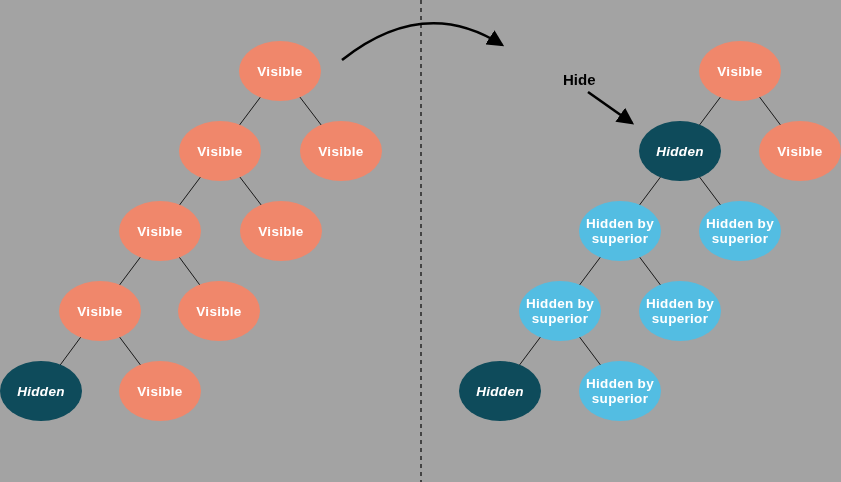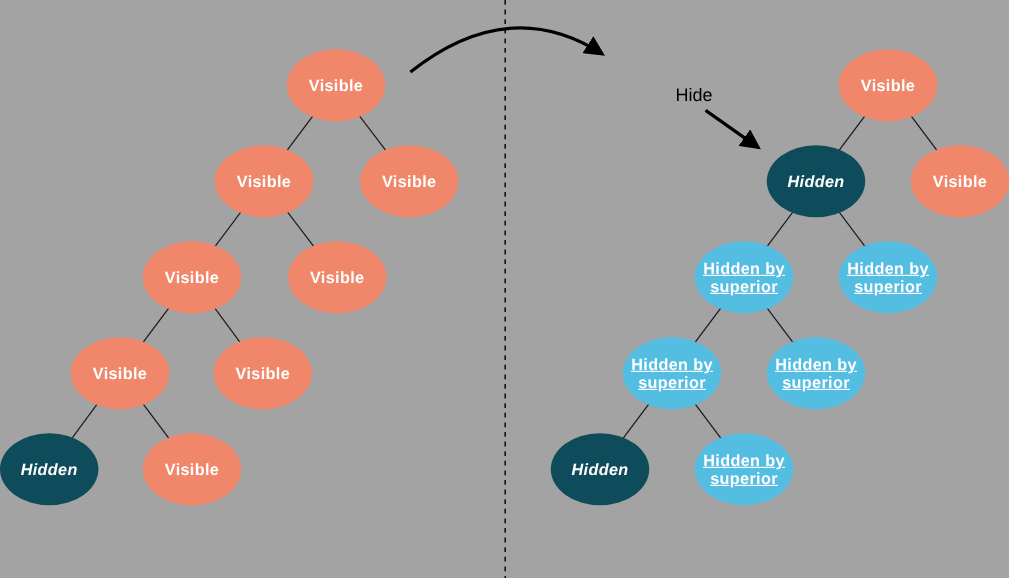--- a/index.html
+++ b/index.html
@@ -31,27 +31,27 @@
     color: var(--c-node-text, #ffffff);
     font-size: 13.5px;
     font-weight: 600;
     letter-spacing: 0.3px;
     line-height: 15px;
     z-index: 2;
   }
   .node > span { display: block; width: 74px; }
   .node.visible { background: var(--c-visible, #F0876B); }
   .node.hidden  { background: var(--c-hidden, #0E4B5B); font-style: italic; }
-  .node.hbs     { background: var(--c-hbs, #53BDE2); text-decoration: underline; }
+  .node.hbs     { background: var(--c-hbs, #53BDE2); }
   .hide-label {
     position: absolute;
     left: 563px;
     top: 71px;
     font-size: 15px;
-    font-weight: 400;
+    font-weight: 700;
     color: var(--c-annotation, #000000);
     z-index: 3;
   }
 </style>
 </head>
 <body>
 
 <div class="canvas">
 
   <svg class="layer" width="841" height="482" viewBox="0 0 841 482">

